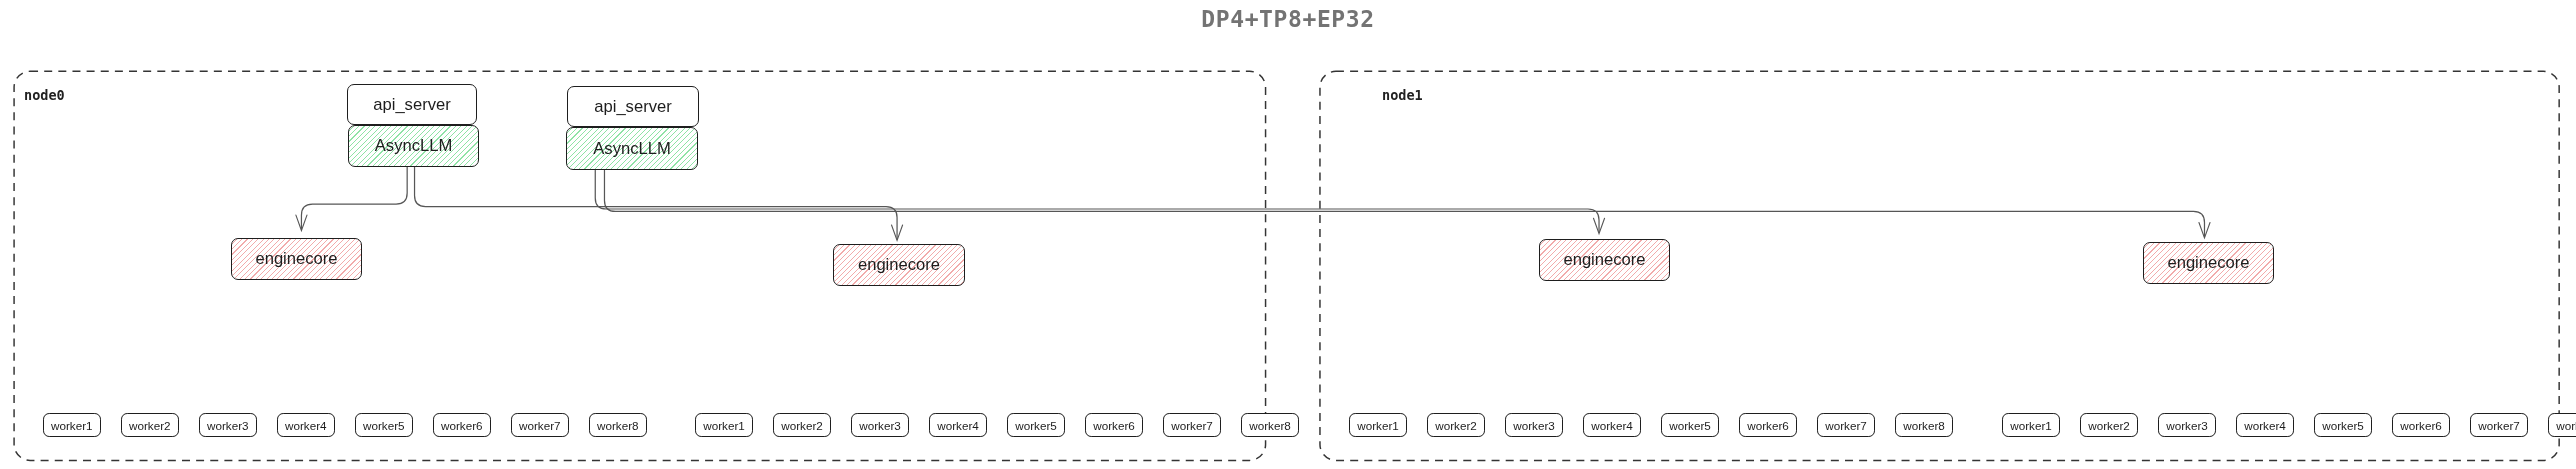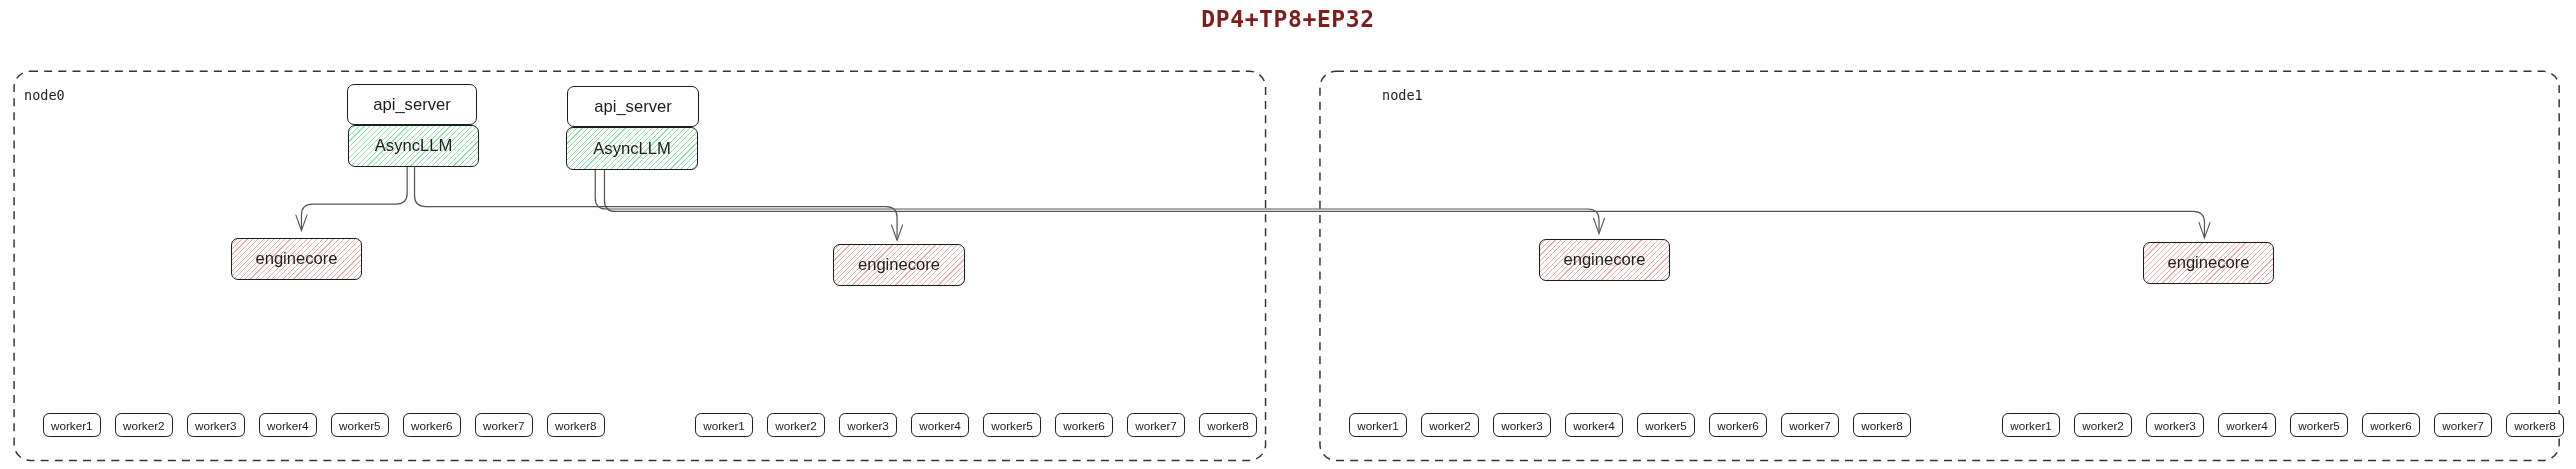--- a/index.html
+++ b/index.html
@@ -3,40 +3,40 @@
 <meta charset="utf-8">
 <style>
   html,body{margin:0;padding:0;background:#ffffff;}
   .canvas{
     position:relative;width:2576px;height:469px;background:#ffffff;overflow:hidden;
     font-family:"Liberation Sans", sans-serif;color:#1e1e1e;
   }
   .title{
     position:absolute;left:50%;top:6.2px;transform:translateX(-50%);
     font-family:"DejaVu Sans Mono", monospace;font-size:23px;font-weight:700;
-    letter-spacing:0.6px;color:#7f1d1d;white-space:nowrap;
+    letter-spacing:0.6px;color:#737373;white-space:nowrap;
   }
   .wires{position:absolute;left:0;top:0;z-index:1;}
   .node-label{
     position:absolute;z-index:3;font-family:"DejaVu Sans Mono", monospace;
-    font-size:13.5px;font-weight:400;color:#222;white-space:nowrap;
+    font-size:13.5px;font-weight:700;color:#222;white-space:nowrap;
   }
   .box{
     position:absolute;z-index:2;display:flex;align-items:center;justify-content:center;
     background:#ffffff;border:1.5px solid #1e1e1e;border-radius:7px;
     font-size:16.6px;color:#1d1d1d;white-space:nowrap;box-sizing:border-box;
   }
   .hatch-green{
     background:#ffffff repeating-linear-gradient(135deg, transparent 0 3px, #8fe3a6 3px 3.8px);
   }
   .hatch-pink{
     background:#ffffff repeating-linear-gradient(135deg, transparent 0 3px, #f2abab 3px 3.8px);
   }
   .wgroup{
-    position:absolute;z-index:2;top:413px;display:flex;gap:14px;align-items:flex-start;padding-left:33px;
+    position:absolute;z-index:2;top:413px;display:flex;gap:20px;align-items:flex-start;padding-left:33px;
   }
   .wbox{
     width:58px;height:24px;box-sizing:border-box;border:1.4px solid #1e1e1e;border-radius:6.2px;
     background:#fff;display:flex;align-items:center;justify-content:center;
     font-size:11.7px;color:#1d1d1d;white-space:nowrap;flex:0 0 auto;
   }
 </style>
 </head>
 <body>
 

